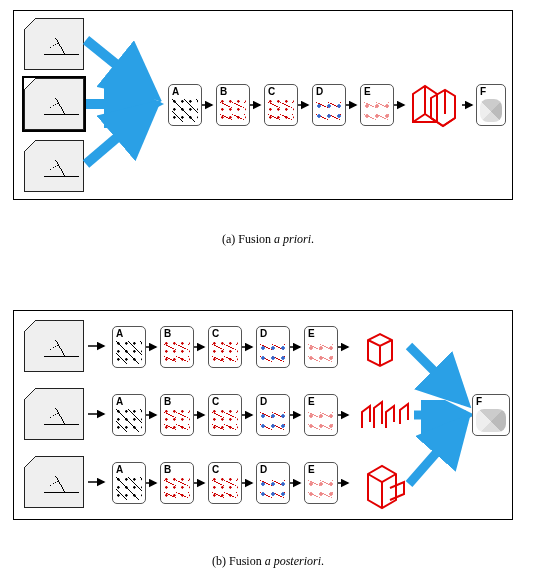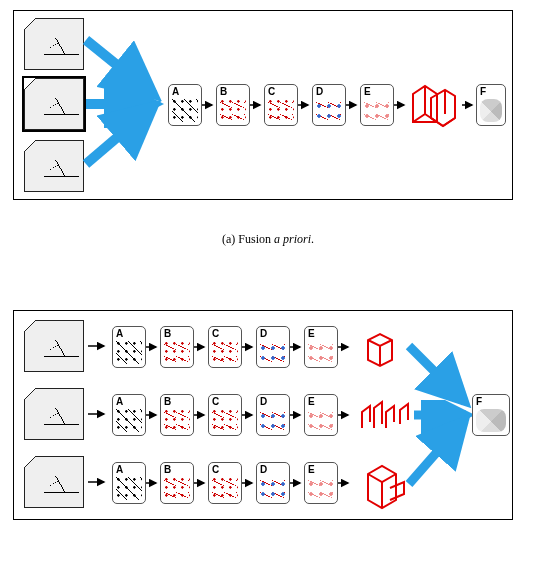--- a/index.html
+++ b/index.html
@@ -448,15 +448,19 @@
           </defs>
         <line x1="4" y1="74" x2="60" y2="10" stroke="#2aa0e6" stroke-width="9" marker-end="url(#bB3)"></line>
       </svg>
     </div>
 
     <div class="stage big" style="left:472px; top:94px;">
       <span class="label">F</span>
       <div class="graph solid"></div>
     </div>
 
+    <div class="caption" style="top:254px;">
+      <span class="enum">(b)</span>
+      <span class="plain">Fusion </span><span class="text">a posteriori</span><span class="plain">.</span>
+    </div>
   </div>
 
 </div>
 
 </body></html>

